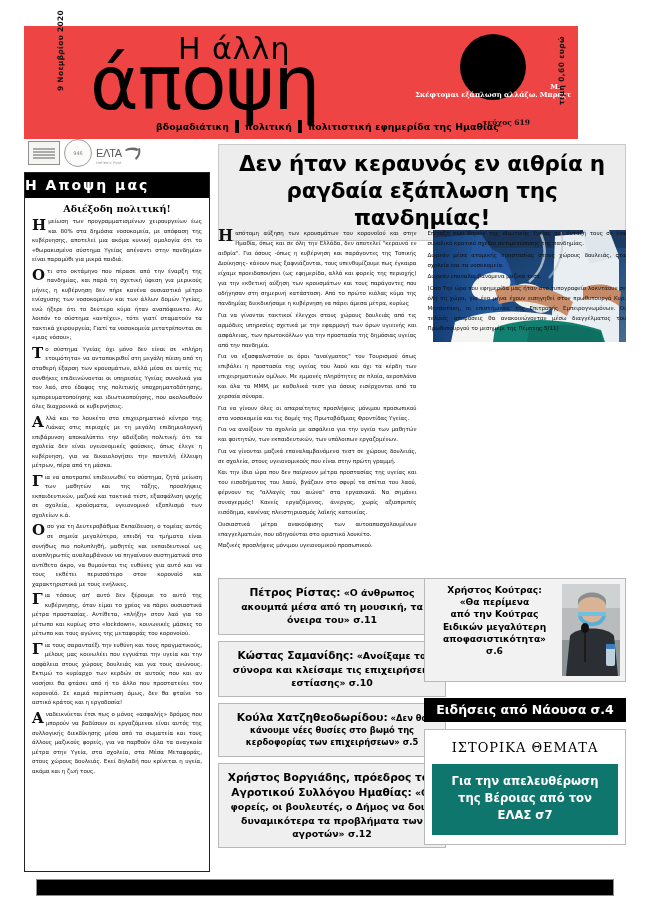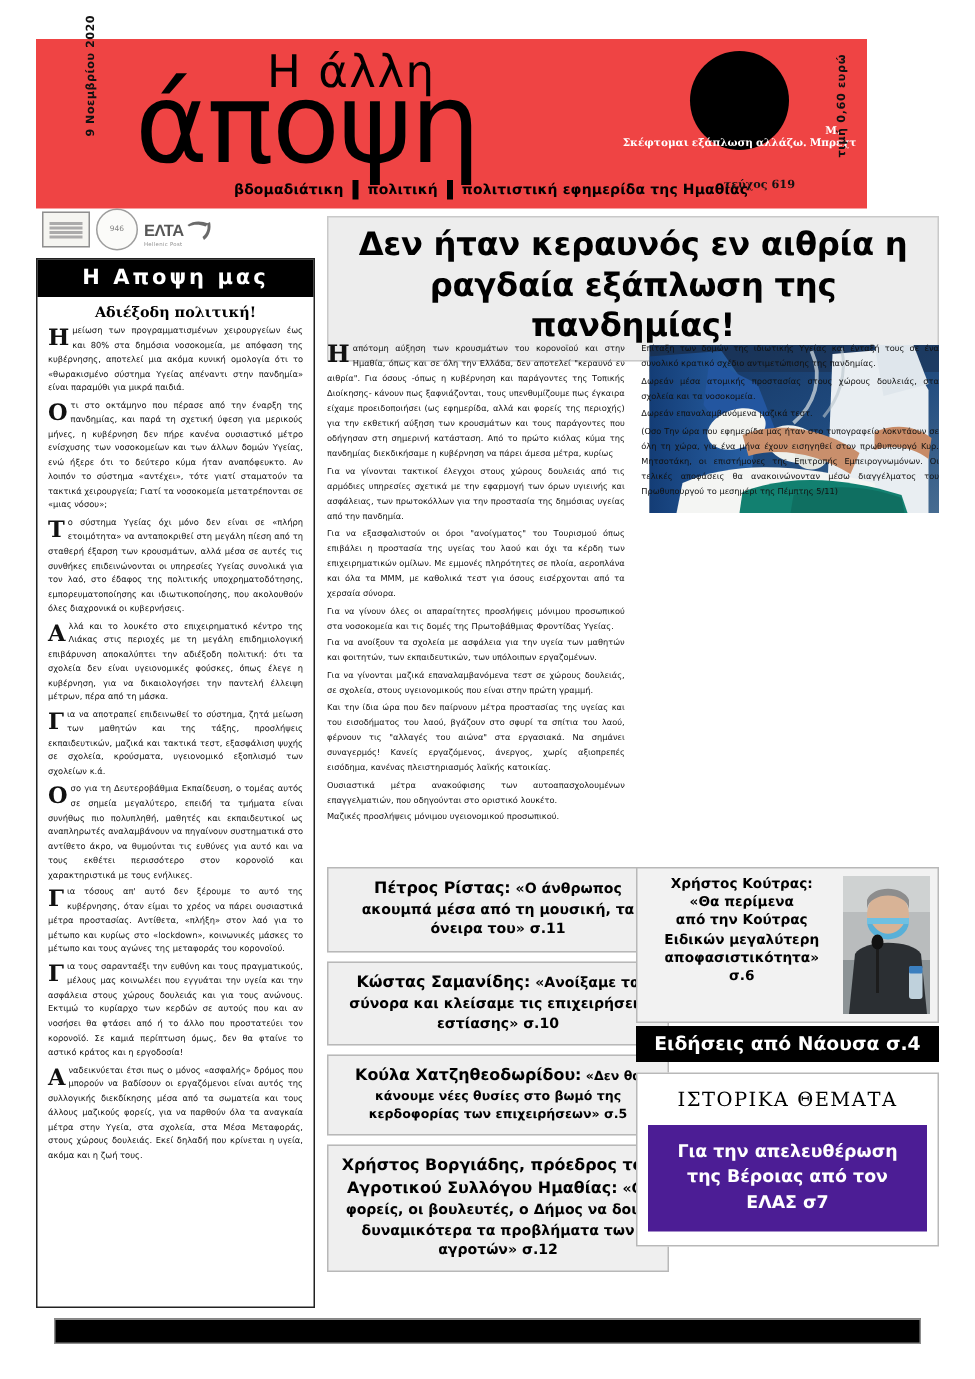--- a/index.html
+++ b/index.html
@@ -164,21 +164,21 @@
     font-size: 5px;
     color: #666;
   }
   .elta-mark {
     display: flex;
     align-items: center;
     gap: 2px;
   }
   .elta-word {
     font-size: 11px;
-    font-weight: bold;
+    font-weight: normal;
     color: #333;
     letter-spacing: -.3px;
     font-family: "Liberation Sans", sans-serif;
   }
   .elta-sub {
     font-size: 3.6px;
     color: #777;
     display: block;
     letter-spacing: .2px;
   }
@@ -194,21 +194,20 @@
     left: 24px; top: 172px;
     width: 186px;
     height: 700px;
     border: 1px solid #222;
     background: #fff;
     box-sizing: border-box;
   }
   .editorial-head {
     background: #000;
     color: #fff;
-    text-align: center;
     font-size: 14px;
     font-weight: bold;
     letter-spacing: 2px;
     padding: 4px 0 5px;
     font-family: "DejaVu Sans", sans-serif;
   }
   .editorial-sub {
     text-align: center;
     font-size: 9.6px;
     font-weight: bold;
@@ -321,21 +320,21 @@
     left: 424px; top: 578px;
     width: 202px;
   }
   .box-koutras {
     border: 1px solid #b8b8b8;
     background: #f2f2f2;
     display: flex;
     padding: 5px 5px 5px 6px;
     box-sizing: border-box;
     gap: 4px;
-    margin-bottom: 2px;
+    margin-bottom: 16px;
   }
   .box-koutras .txt {
     flex: 1;
     text-align: center;
     font-size: 9.1px;
     font-weight: bold;
     line-height: 1.34;
     color: #000;
     font-family: "DejaVu Sans", sans-serif;
   }
@@ -368,21 +367,21 @@
   }
   .history-title {
     text-align: center;
     font-size: 13px;
     color: #000;
     letter-spacing: 1px;
     padding: 3px 0 9px;
     font-family: "DejaVu Serif", serif;
   }
   .history-banner {
-    background: #4c1d95;
+    background: #0f766e;
     color: #fff;
     text-align: center;
     padding: 9px 0 11px;
     font-size: 11.6px;
     font-weight: bold;
     line-height: 1.46;
     font-family: "DejaVu Sans", sans-serif;
   }
 
   

